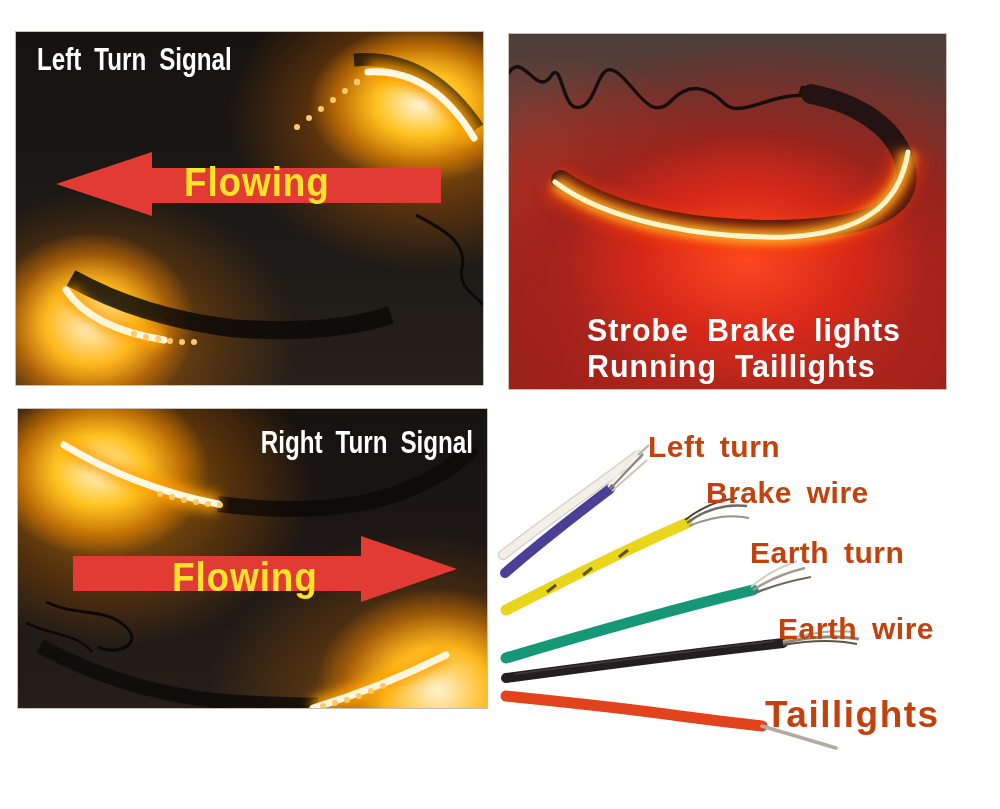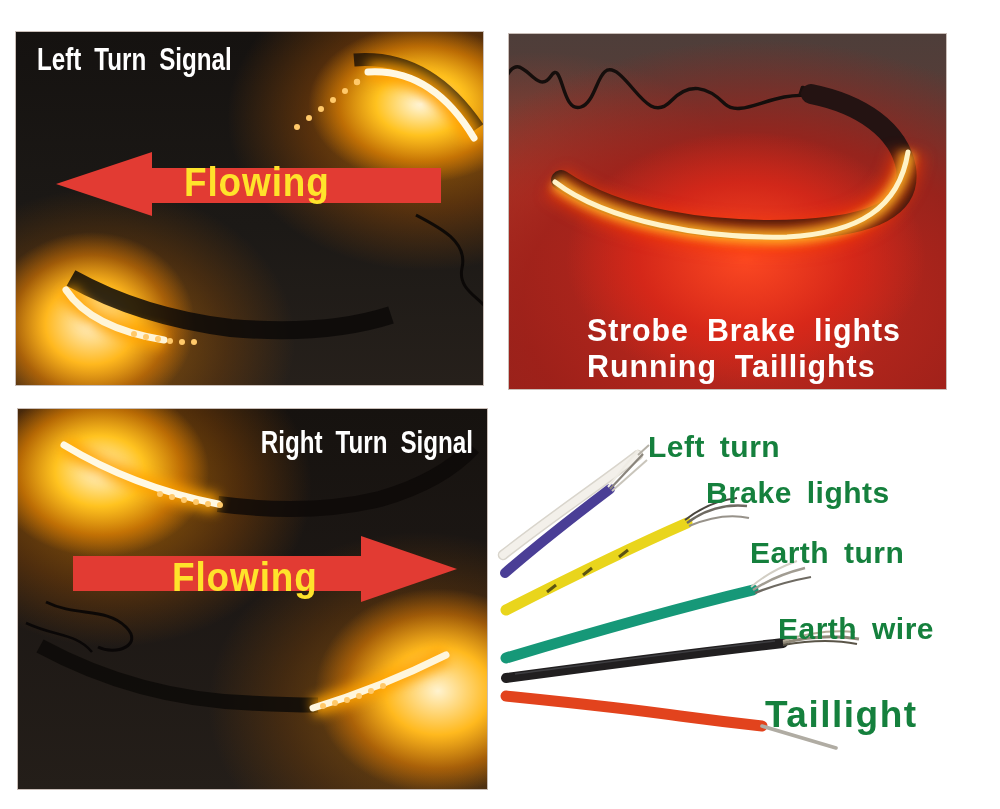--- a/index.html
+++ b/index.html
@@ -15,21 +15,21 @@
       radial-gradient(265px 205px at 410px 85px, rgba(255,154,0,.6) 0%, rgba(200,96,0,.35) 45%, rgba(0,0,0,0) 75%),
       radial-gradient(130px 115px at 75px 292px, #fff3d0 0%, #ffb81e 35%, rgba(255,140,0,.45) 60%, rgba(0,0,0,0) 80%),
       radial-gradient(245px 195px at 88px 308px, rgba(255,148,0,.5) 0%, rgba(165,84,0,.3) 50%, rgba(0,0,0,0) 78%),
       linear-gradient(180deg,#151210 0%,#1c1916 55%,#26201b 100%);}
   #panel-tr{left:508px;top:33px;width:439px;height:357px;
     background:
       radial-gradient(240px 170px at 237px 225px, rgba(255,74,34,.95) 0%, rgba(224,40,24,.75) 45%, rgba(0,0,0,0) 75%),
       radial-gradient(430px 300px at 250px 270px, #c62a1e 0%, rgba(160,32,25,.85) 55%, rgba(0,0,0,0) 88%),
       radial-gradient(300px 210px at 30px 165px, rgba(210,60,40,.7) 0%, rgba(0,0,0,0) 70%),
       linear-gradient(180deg,#4e3e3a 0%,#5d3c35 32%,#8a2a22 62%,#93241d 100%);}
-  #panel-bl{left:17px;top:408px;width:471px;height:382px;
+  #panel-bl{left:17px;top:408px;width:471px;height:301px;
     background:
       radial-gradient(140px 110px at 82px 62px, #fff6d8 0%, #ffc320 32%, rgba(255,146,0,.55) 58%, rgba(0,0,0,0) 78%),
       radial-gradient(255px 205px at 95px 78px, rgba(255,154,0,.58) 0%, rgba(184,92,0,.33) 50%, rgba(0,0,0,0) 78%),
       radial-gradient(150px 125px at 420px 282px, #fff3cf 0%, #ffb91e 35%, rgba(255,140,0,.45) 62%, rgba(0,0,0,0) 82%),
       radial-gradient(265px 215px at 402px 295px, rgba(255,148,0,.45) 0%, rgba(165,84,0,.27) 52%, rgba(0,0,0,0) 80%),
       linear-gradient(180deg,#16120f 0%,#1d1815 50%,#241e19 100%);}
   #panel-br{left:495px;top:408px;width:505px;height:401px;background:#ffffff;}
 
   .art{position:absolute;left:0;top:0;}
 
@@ -51,21 +51,21 @@
                  border-bottom:32px solid transparent;border-right:96px solid #e23b33;}
   #arrow-body-bl{left:55px;top:147px;width:288px;height:35px;}
   #arrow-head-bl{left:343px;top:127px;border-top:33px solid transparent;
                  border-bottom:33px solid transparent;border-left:96px solid #e23b33;}
   .flow-text{position:absolute;color:#ffe32b;font-weight:bold;font-size:41px;line-height:41px;
     letter-spacing:1px;white-space:nowrap;transform:scaleX(.9);transform-origin:left top;}
   #flow-tl{left:168px;top:130px;}
   #flow-bl{left:154px;top:148px;}
 
   
-  .wire-label{position:absolute;color:#15803d;font-weight:bold;font-size:30px;
+  .wire-label{position:absolute;color:#c2410c;font-weight:bold;font-size:30px;
     letter-spacing:.5px;word-spacing:6px;white-space:nowrap;}
   #lbl-left-turn{left:153px;top:22px;}
   #lbl-brake{left:211px;top:68px;}
   #lbl-right{left:255px;top:128px;}
   #lbl-earth{left:283px;top:204px;}
   #lbl-tail{left:270px;top:286px;font-size:37px;letter-spacing:1.5px;}
 </style>
 </head>
 <body>
 
@@ -207,19 +207,19 @@
       <g fill="none">
         <path d="M 288,235 C 315,228 340,227 364,231" stroke="#8f8878" stroke-width="3"></path>
         <path d="M 288,233 C 312,225 338,222 360,224" stroke="#b3ab97" stroke-width="2"></path>
         <path d="M 288,237 C 316,232 342,232 362,236" stroke="#5a5548" stroke-width="2"></path>
       </g>
 
       <path d="M 11,288 C 70,294 130,300 185,308 C 215,312 240,315 267,318" stroke="#e2431d" stroke-width="11" fill="none" stroke-linecap="round"></path>
       <path d="M 267,318 L 341,340" stroke="#b0aca3" stroke-width="3.6" fill="none" stroke-linecap="round"></path>
     </svg>
     <div class="wire-label" id="lbl-left-turn">Left turn</div>
-    <div class="wire-label" id="lbl-brake">Brake lights</div>
+    <div class="wire-label" id="lbl-brake">Brake wire</div>
     <div class="wire-label" id="lbl-right">Earth turn</div>
     <div class="wire-label" id="lbl-earth">Earth wire</div>
-    <div class="wire-label" id="lbl-tail">Taillight</div>
+    <div class="wire-label" id="lbl-tail">Taillights</div>
   </section>
 
 </div>
 
 </body></html>

